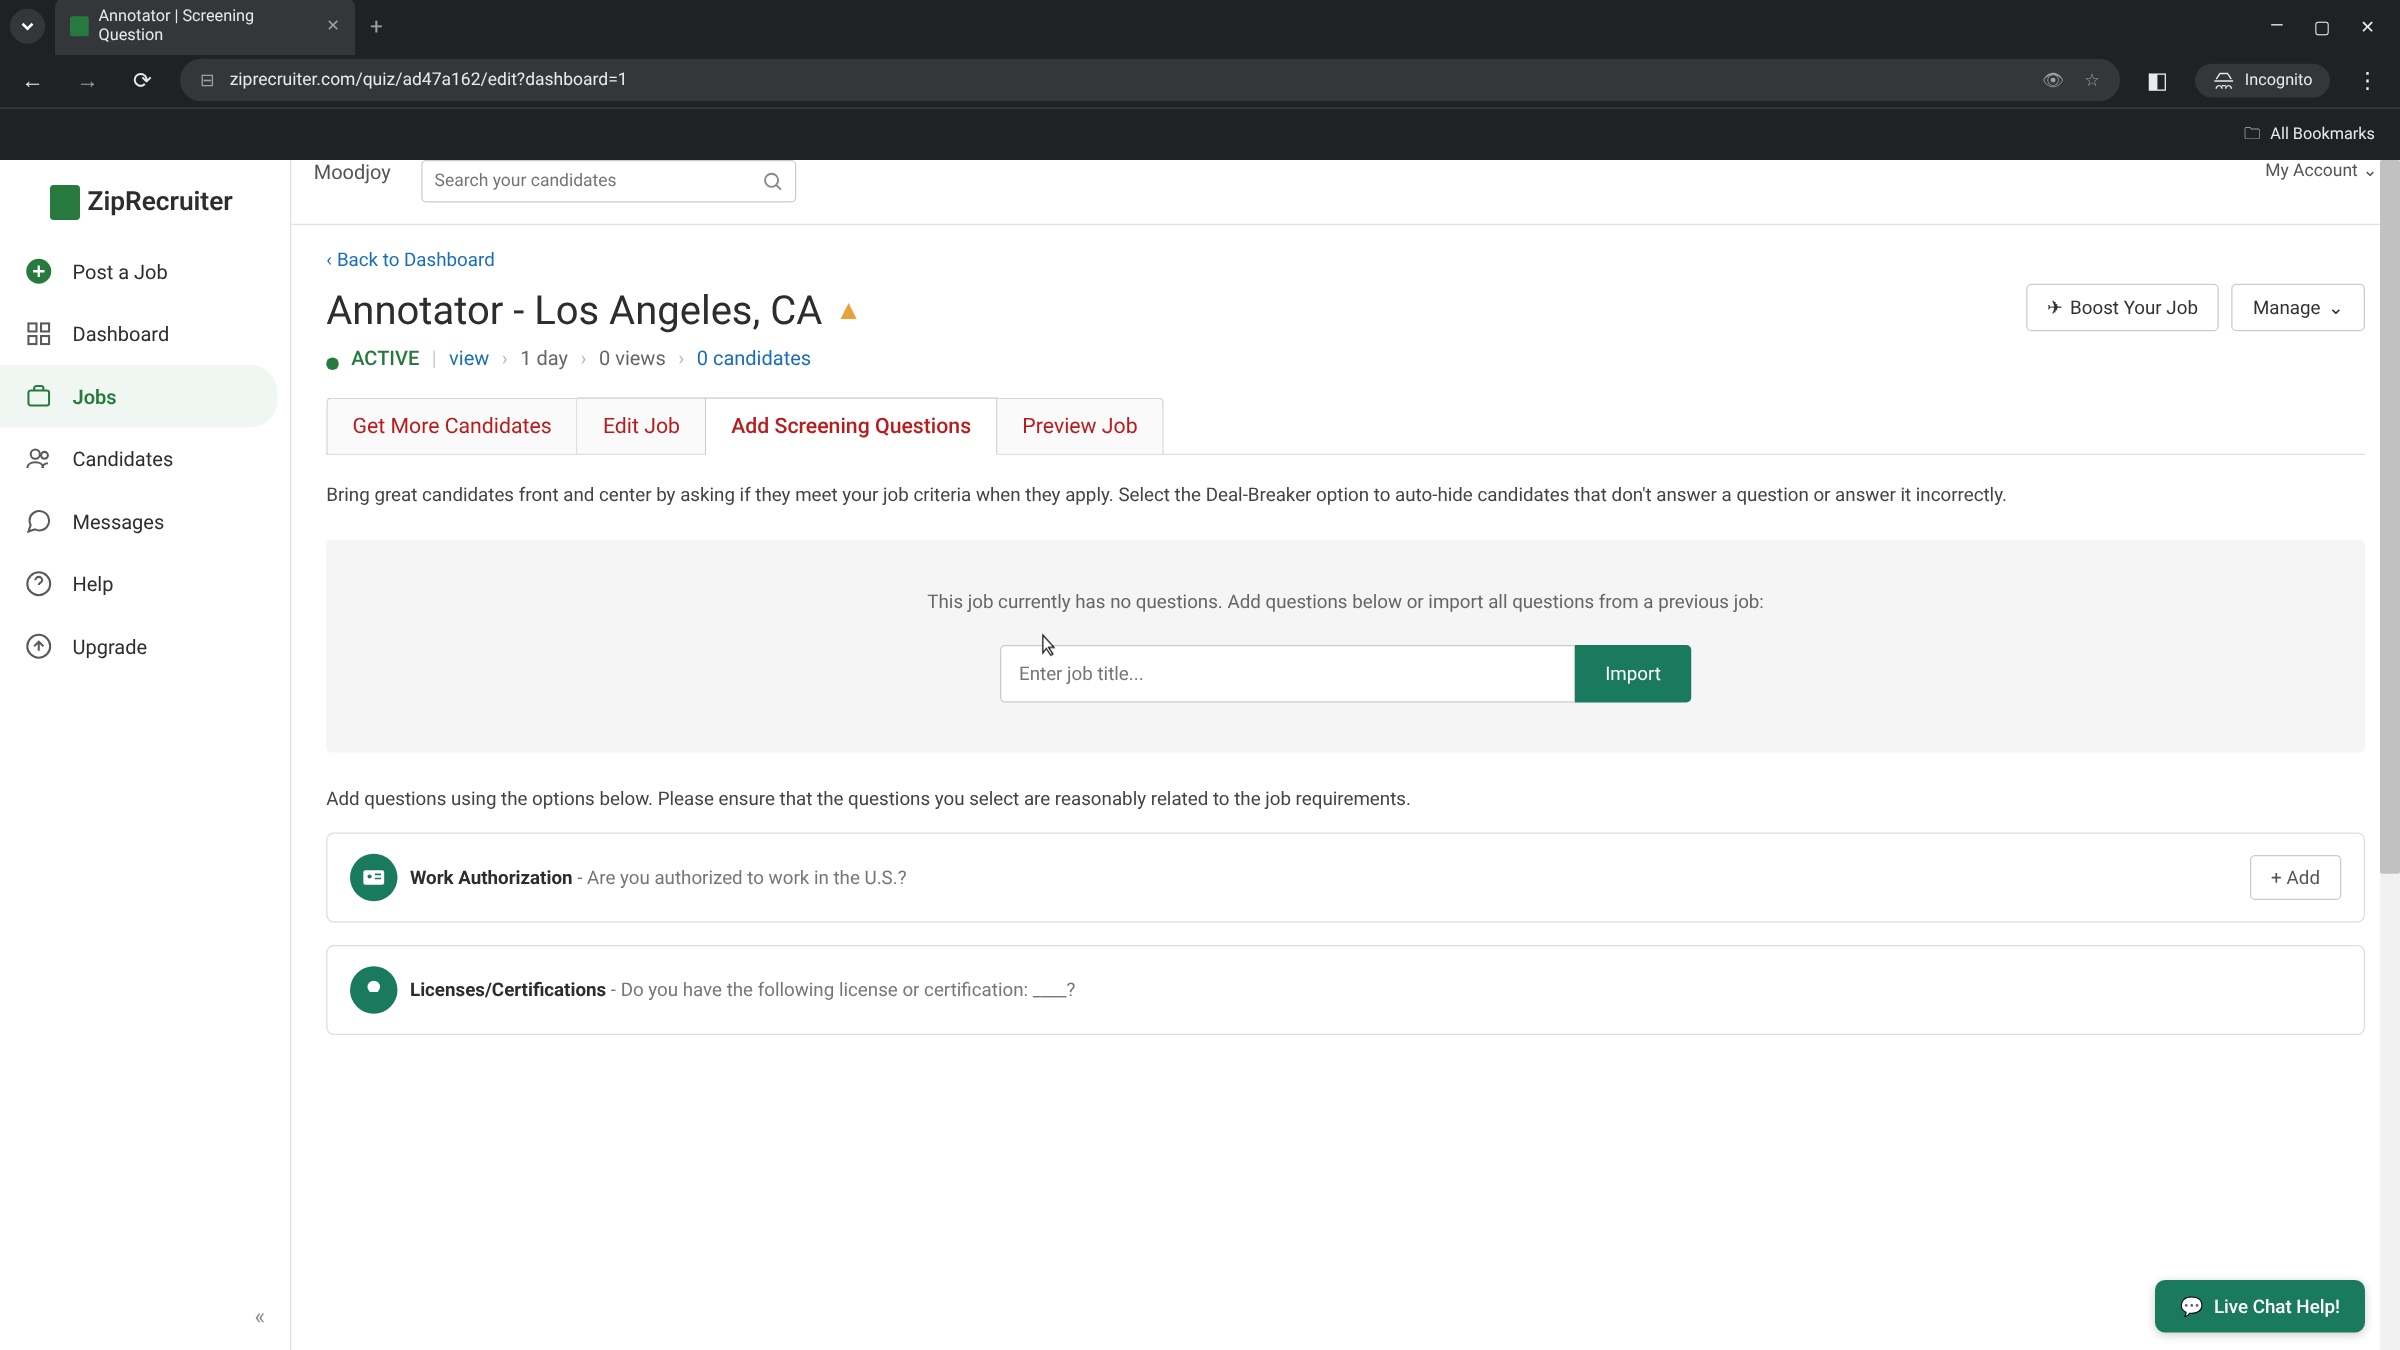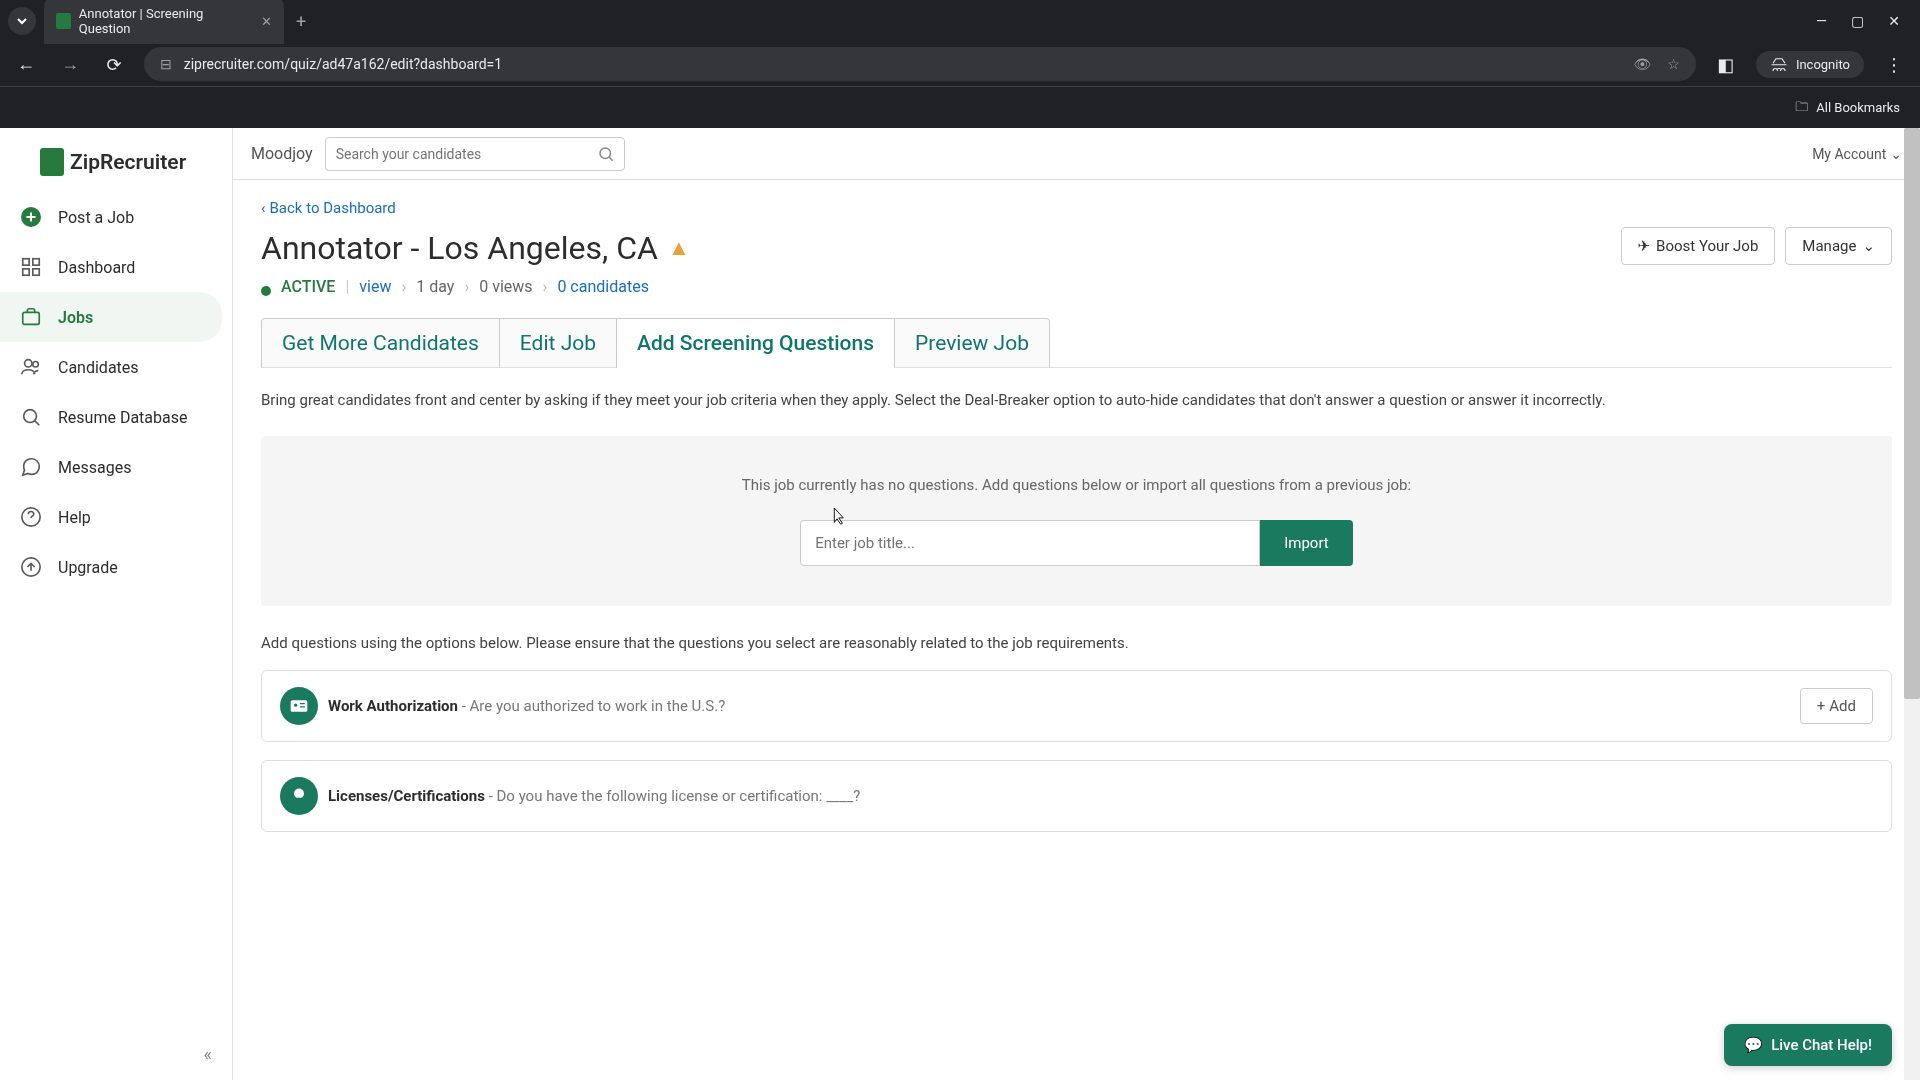--- a/index.html
+++ b/index.html
@@ -38,21 +38,21 @@
 .nav-item { display: flex; align-items: center; gap: 16px; padding: 14px 20px; color: #2d2d2d; font-size: 16px; cursor: pointer; border-radius: 0 22px 22px 0; margin-right: 10px; }
 .nav-item.active { background: #f0f7f2; color: #277a3e; font-weight: 600; }
 .nav-icon { width: 22px; height: 22px; display: flex; align-items: center; justify-content: center; }
 .nav-icon svg { width: 22px; height: 22px; stroke: #5a5a5a; fill: none; stroke-width: 1.8; }
 .nav-item.active .nav-icon svg { stroke: #277a3e; }
 .nav-icon.filled svg { fill: #277a3e; stroke: #277a3e; }
 
 .sidebar-collapse { margin-top: auto; padding: 16px 20px; color: #888; cursor: pointer; text-align: right; font-size: 18px; }
 
 .main { flex: 1; overflow-y: auto; }
-.topbar { display: flex; align-items: center; height: 52px; padding: 0 18px; border-bottom: 1px solid #e0e0e0; gap: 12px; }
+.topbar { display: flex; align-items: flex-start; height: 52px; padding: 0 18px; border-bottom: 1px solid #e0e0e0; gap: 24px; }
 .workspace-name { color: #555; font-size: 16px; }
 .search-box { position: relative; width: 300px; }
 .search-box input { width: 100%; height: 34px; border: 1px solid #ccc; border-radius: 4px; padding: 0 36px 0 10px; font-size: 14px; color: #555; }
 .search-box .search-icon { position: absolute; right: 10px; top: 8px; color: #888; }
 .account-menu { margin-left: auto; color: #555; font-size: 14px; cursor: pointer; display: flex; align-items: center; gap: 4px; }
 
 .content { padding: 18px 28px; }
 .back-link { color: #1a6eb8; font-size: 15px; cursor: pointer; display: inline-flex; align-items: center; gap: 4px; }
 .page-title { font-size: 32px; font-weight: 400; color: #2d2d2d; margin-top: 12px; display: flex; align-items: center; gap: 10px; }
 .warn-icon { color: #e8a23c; font-size: 22px; }
@@ -64,21 +64,21 @@
 
 .status-row { display: flex; align-items: flex-end; gap: 10px; margin-top: 10px; font-size: 16px; color: #666; }
 .status-dot { width: 10px; height: 10px; background: #277a3e; border-radius: 50%; display: inline-block; }
 .status-active { color: #277a3e; font-weight: 500; }
 .view-link { color: #1a6eb8; cursor: pointer; }
 .chev { color: #bbb; }
 .cand-link { color: #1a6eb8; cursor: pointer; }
 .sep { color: #ccc; }
 
 .tabs { display: flex; margin-top: 22px; border-bottom: 1px solid #e0e0e0; }
-.tab-btn { border: 1px solid #ccc; border-bottom: 1px solid #e0e0e0; background: #fafafa; padding: 12px 20px; font-size: 21px; color: #0f766e; cursor: pointer; position: relative; margin-bottom: -1px; }
+.tab-btn { border: 1px solid #ccc; border-bottom: 1px solid #e0e0e0; background: #fafafa; padding: 12px 20px; font-size: 17px; color: #b91c1c; cursor: pointer; position: relative; margin-bottom: -1px; }
 .tab-btn + .tab-btn { border-left: none; }
 .tab-btn.active { background: #fff; border-bottom: 1px solid #fff; font-weight: 500; }
 .tab-btn:first-child { border-radius: 4px 0 0 0; }
 .tab-btn:last-child { border-radius: 0 4px 0 0; }
 
 .intro-text { margin-top: 20px; color: #444; font-size: 15px; line-height: 1.6; }
 
 .import-panel { background: #f5f5f5; border-radius: 4px; padding: 40px 20px; margin-top: 24px; text-align: center; }
 .import-msg { color: #666; font-size: 15px; margin-bottom: 26px; }
 .import-row { display: flex; justify-content: center; gap: 0; }
@@ -190,29 +190,20 @@
     </div>
     <div class="nav-item">
       <span class="nav-icon">
           <svg viewBox="0 0 24 24">
             <circle cx="9" cy="8" r="4"></circle>
             <circle cx="17" cy="9" r="3"></circle>
             <path d="M2 20c0-3 3-5 7-5s7 2 7 5M15 20c0-2 2-4 5-4"></path>
           </svg>
         </span>
       <span>Candidates</span>
-    </div>
-    <div class="nav-item">
-      <span class="nav-icon">
-          <svg viewBox="0 0 24 24">
-            <circle cx="11" cy="11" r="7"></circle>
-            <path d="M21 21l-5-5"></path>
-          </svg>
-        </span>
-      <span>Resume Database</span>
     </div>
     <div class="nav-item">
       <span class="nav-icon">
           <svg viewBox="0 0 24 24">
             <path d="M21 11.5a8.38 8.38 0 01-.9 3.8 8.5 8.5 0 01-7.6 4.7 8.38 8.38 0 01-3.8-.9L3 21l1.9-5.7a8.38 8.38 0 01-.9-3.8 8.5 8.5 0 014.7-7.6 8.38 8.38 0 013.8-.9h.5a8.48 8.48 0 018 8v.5z"></path>
           </svg>
         </span>
       <span>Messages</span>
     </div>
     <div class="nav-item">

